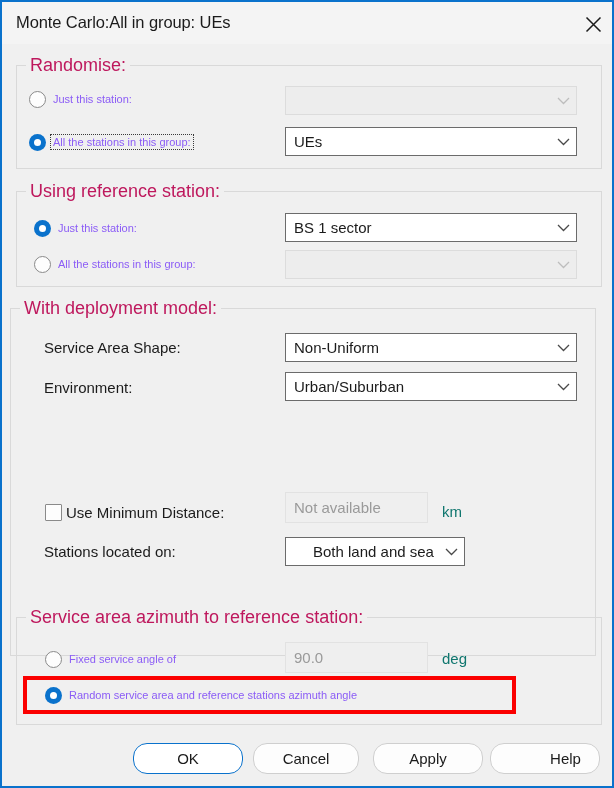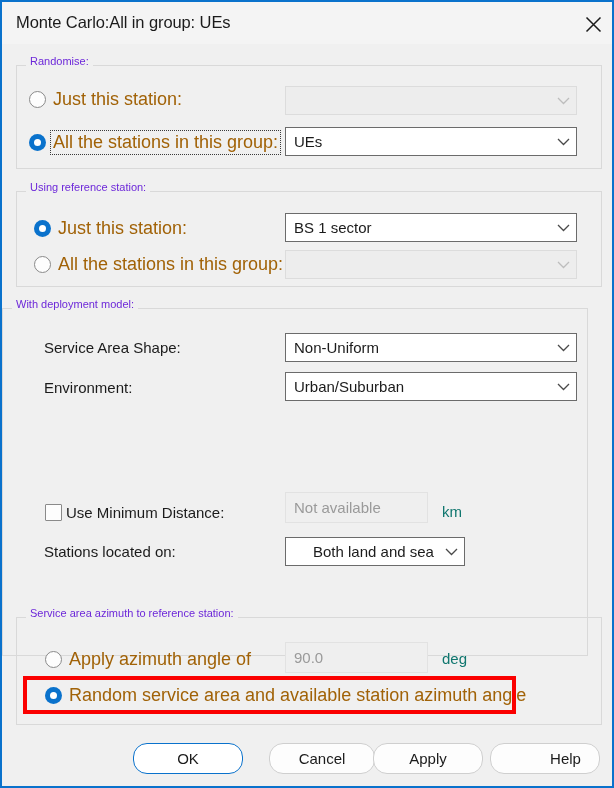--- a/index.html
+++ b/index.html
@@ -63,22 +63,22 @@
     box-sizing: border-box;
     border: 1px solid #d9d9d9;
     background: transparent;
   }
   .group-label {
     position: absolute;
     top: -11px;
     left: 9px;
     padding: 0 4px;
     background: #f0f0f0;
-    font-size: 11px;
-    color: #6d28d9;
+    font-size: 18px;
+    color: #be185d;
     white-space: nowrap;
   }
 
   
   .lbl {
     position: absolute;
     font-size: 15px;
     color: #1b1b1b;
     white-space: nowrap;
   }
@@ -111,22 +111,22 @@
   }
   .radio.on::after {
     content: "";
     position: absolute;
     left: 5px; top: 5px;
     width: 7px; height: 7px;
     border-radius: 50%;
     background: #ffffff;
   }
   .radio-label {
-    font-size: 18px;
-    color: #a16207;
+    font-size: 11px;
+    color: #8b5cf6;
     margin-left: 5px;
     white-space: nowrap;
     padding: 1px 2px;
   }
   .radio-label.focus {
     outline: 1px dotted #3a3a3a;
     outline-offset: 0px;
   }
 
   
@@ -305,21 +305,21 @@
 
   <div class="combo disabled" style="left:283px; top:250px; width:292px;">
     <span class="val"></span>
     <span class="chev">
       <svg width="13" height="8" viewBox="0 0 13 8">
           <path d="M1 1 L6.5 6.5 L12 1" stroke="#bdbdbd" stroke-width="1.3" fill="none"></path>
         </svg>
     </span>
   </div>
 
-  <div class="group" style="left:0; top:308px; width:586px; height:348px;">
+  <div class="group" style="left:8px; top:308px; width:586px; height:348px;">
     <div class="group-label">With deployment model:</div>
   </div>
 
   <div class="lbl" style="left:42px; top:339px;">Service Area Shape:</div>
   <div class="combo" style="left:283px; top:333px; width:292px;">
     <span class="val">Non-Uniform</span>
     <span class="chev">
       <svg width="13" height="8" viewBox="0 0 13 8">
           <path d="M1 1 L6.5 6.5 L12 1" stroke="#4a4a4a" stroke-width="1.3" fill="none"></path>
         </svg>
@@ -355,33 +355,33 @@
         </svg>
     </span>
   </div>
 
   <div class="group" style="left:14px; top:617px; width:586px; height:108px;">
     <div class="group-label">Service area azimuth to reference station:</div>
   </div>
 
   <div class="radio-row" style="left:43px; top:648px;">
     <span class="radio"></span>
-    <span class="radio-label">Apply azimuth angle of</span>
+    <span class="radio-label">Fixed service angle of</span>
   </div>
 
   <div class="field disabled" style="left:283px; top:642px; width:143px;">
     <span class="val">90.0</span>
   </div>
   <div class="unit" style="left:440px; top:650px;">deg</div>
 
   <div class="radio-row" style="left:43px; top:684px;">
     <span class="radio on"></span>
-    <span class="radio-label">Random service area and available station azimuth angle</span>
+    <span class="radio-label">Random service area and reference stations azimuth angle</span>
   </div>
 
   <div class="annot" style="left:21px; top:676px; width:493px; height:38px;"></div>
 
   <div class="btn default" style="left:131px; top:743px; width:110px;">OK</div>
-  <div class="btn" style="left:251px; top:743px; width:106px;margin-left:16px;">Cancel</div>
+  <div class="btn" style="left:251px; top:743px; width:106px;">Cancel</div>
   <div class="btn" style="left:371px; top:743px; width:110px;">Apply</div>
   <div class="btn" style="left:488px; top:743px; width:110px;padding-left:41px;">Help</div>
 
 </div>
 
 </body></html>

